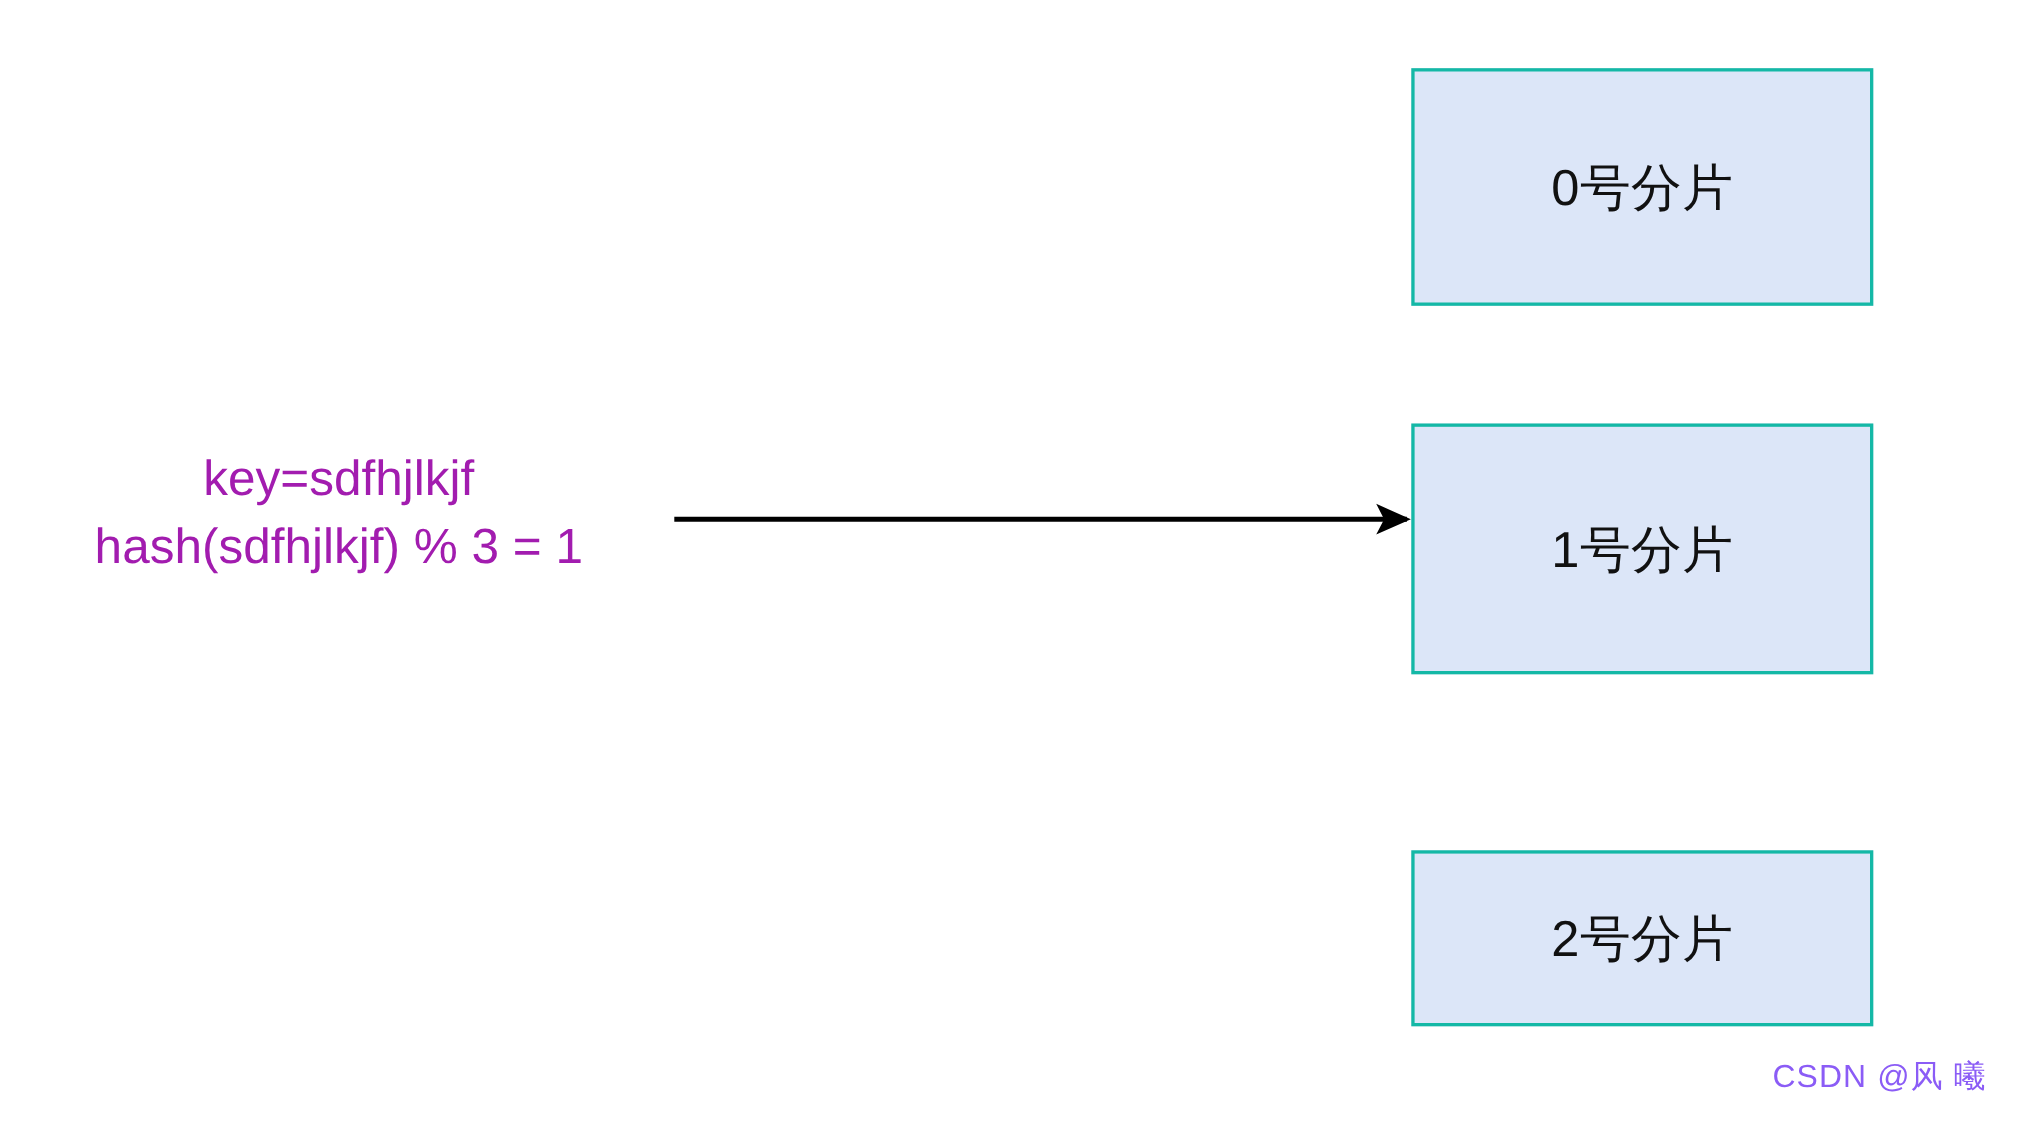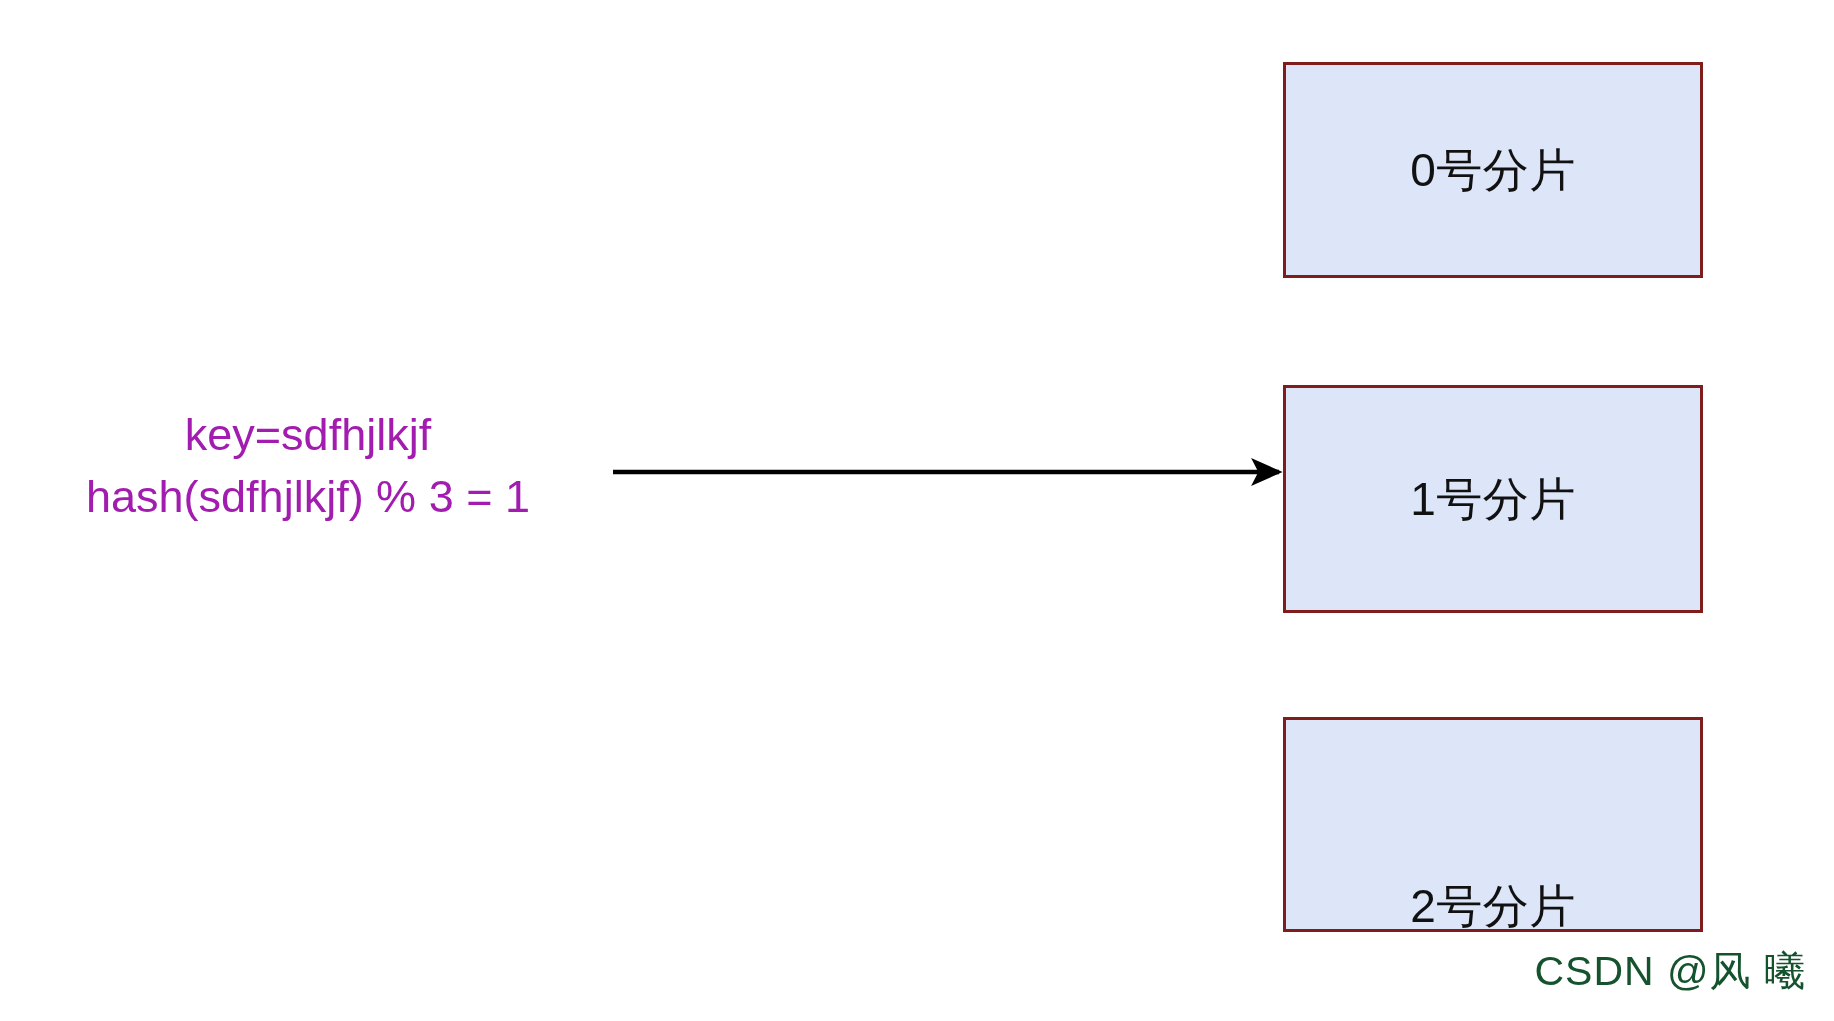--- a/index.html
+++ b/index.html
@@ -17,29 +17,29 @@
     background: #ffffff;
     overflow: hidden;
   }
 
   
   .shard-box {
     position: absolute;
     left: 1283px;
     width: 420px;
     background: #dce6f8;
-    border: 3px solid #7f1d1d;
+    border: 3px solid #14b8a6;
     box-sizing: border-box;
     display: flex;
     align-items: center;
     justify-content: center;
   }
   #shard-0 { top: 62px;  height: 216px; }
   #shard-1 { top: 385px; height: 228px; }
-  #shard-2 { top: 717px; height: 215px; align-items: flex-end; }
+  #shard-2 { top: 773px; height: 160px; }
 
   .shard-label {
     font-size: 46px;
     line-height: 1;
     color: #111111;
     letter-spacing: 0.5px;
     white-space: nowrap;
   }
 
   
@@ -66,22 +66,22 @@
     width: 700px;
     height: 70px;
     overflow: visible;
   }
 
   
   #watermark {
     position: absolute;
     right: 28px;
     bottom: 22px;
-    font-size: 41px;
-    color: #14532d;
+    font-size: 29px;
+    color: #8b5cf6;
     letter-spacing: 1px;
     white-space: nowrap;
     user-select: none;
   }
 </style>
 </head>
 <body>
 
 <div id="canvas">
 

